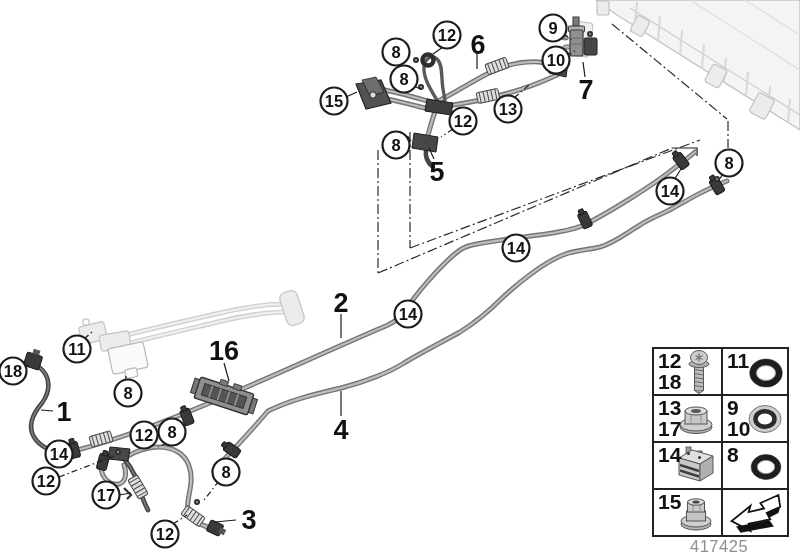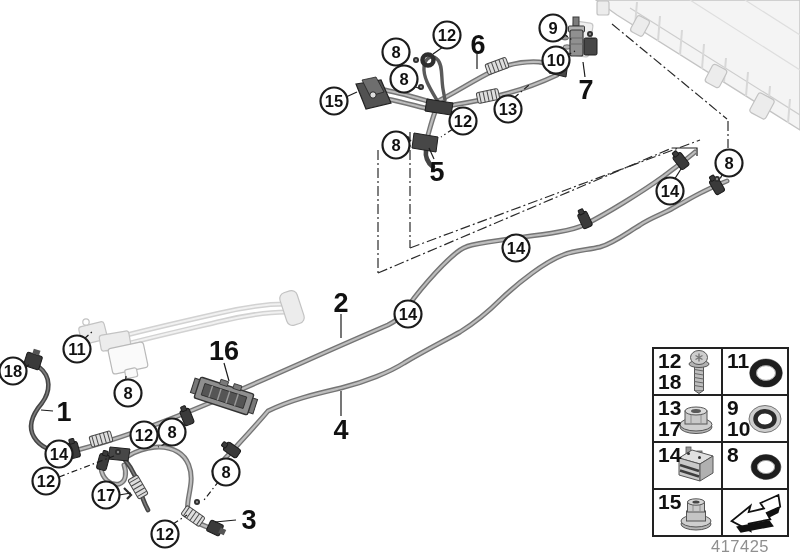--- a/index.html
+++ b/index.html
@@ -26,21 +26,21 @@
     position:absolute;left:652px;top:347px;background:#fff;
     display:grid;grid-template-columns:69px 66px;grid-auto-rows:47px;
     border:1px solid #222;
   }
   .lcell{position:relative;border:1px solid #222;background:#fff;}
   .nums{position:absolute;left:4px;top:1px;bottom:2px;display:flex;flex-direction:column;justify-content:space-between;z-index:2;}
   .nums span{font-weight:700;font-size:21px;line-height:21px;color:#111;}
   .licon{position:absolute;right:2px;top:50%;transform:translateY(-50%);}
   .licon.full{right:1px;}
   .diagram-number{
-    position:absolute;left:690px;top:537px;width:100px;text-align:center;
+    position:absolute;left:690px;top:537px;width:100px;text-align:left;
     font-size:16.5px;letter-spacing:0.5px;color:#8f8f8f;
   }
 </style>
 </head>
 <body>
 
 <svg id="stage" viewBox="0 0 800 560" xmlns="http://www.w3.org/2000/svg">
   <defs>
     <g id="sleeveS">
       <rect x="-11" y="-5.5" width="22" height="11" rx="2" fill="#dedede" stroke="#4a4a4a" stroke-width="1"></rect>

